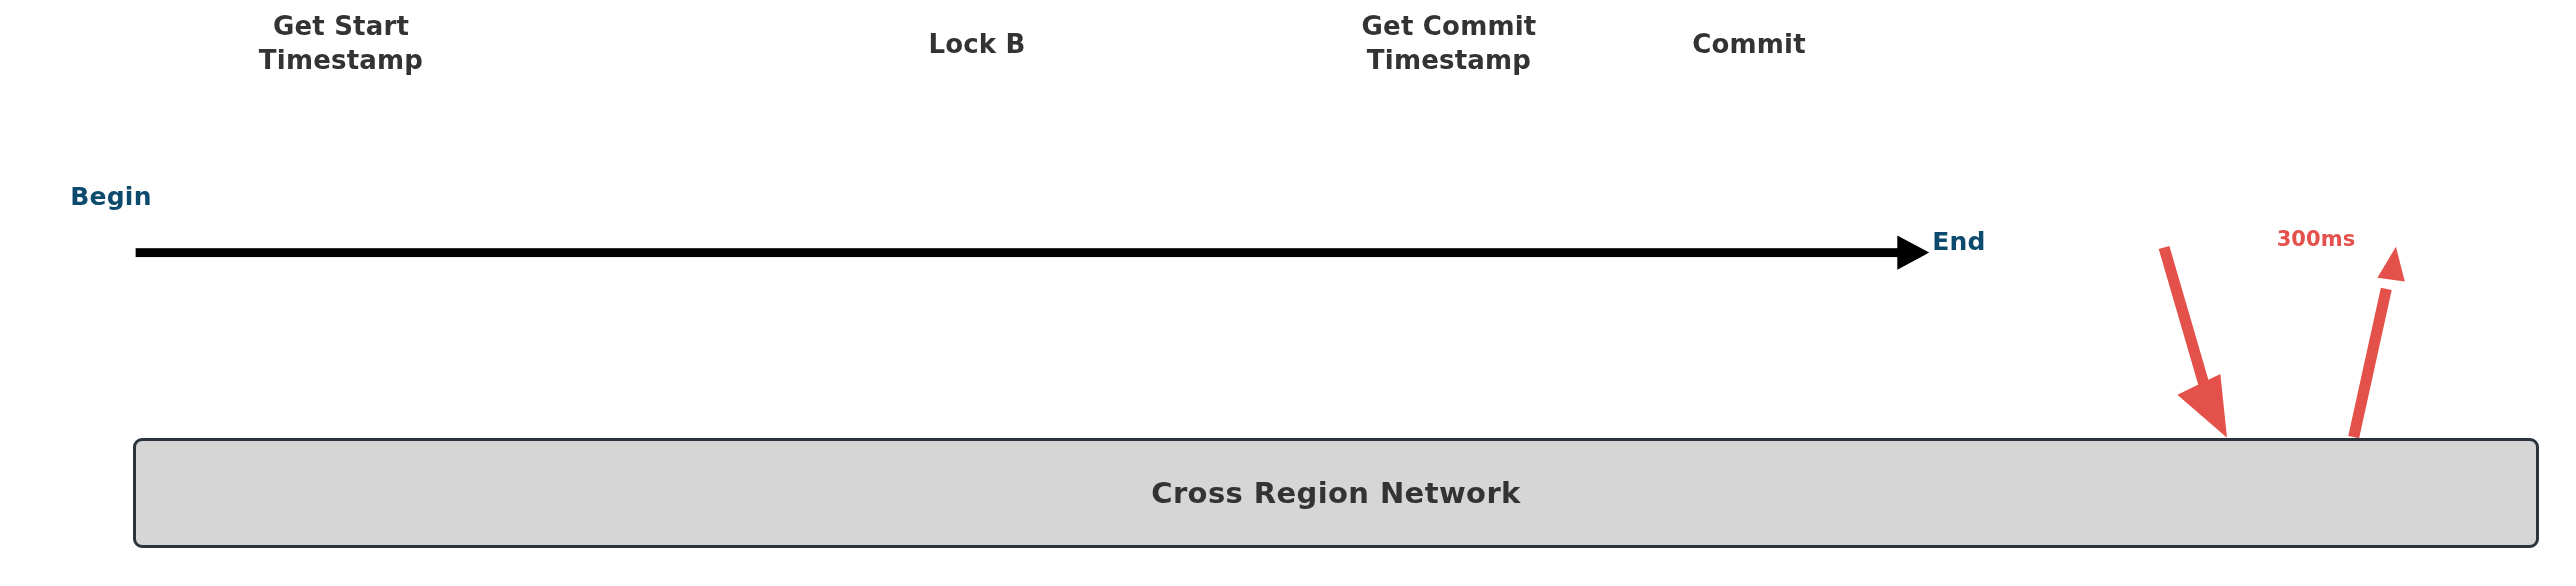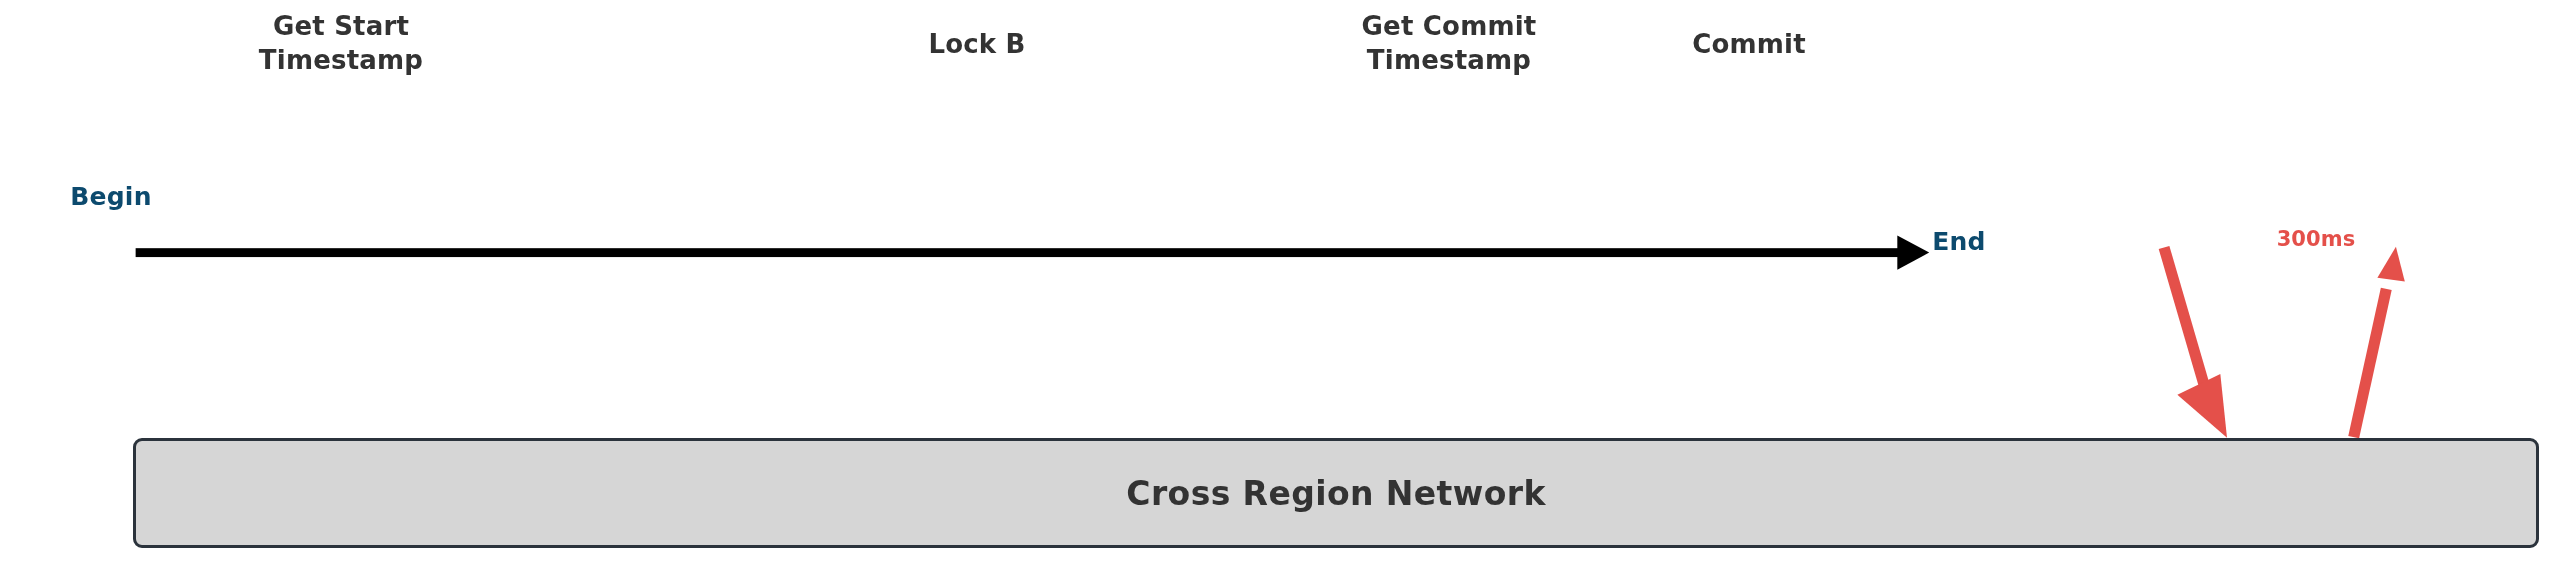--- a/index.html
+++ b/index.html
@@ -62,21 +62,21 @@
     position: absolute;
     left: 0;
     top: 0;
     width: 100%;
     height: 100%;
     display: flex;
     align-items: center;
     justify-content: center;
     font-family: "DejaVu Sans", sans-serif;
     font-weight: 700;
-    font-size: 33px;
+    font-size: 29px;
     color: #333333;
     letter-spacing: 0.4px;
   }
   svg.overlay {
     position: absolute;
     left: 0;
     top: 0;
     width: 2576px;
     height: 586px;
     pointer-events: none;

